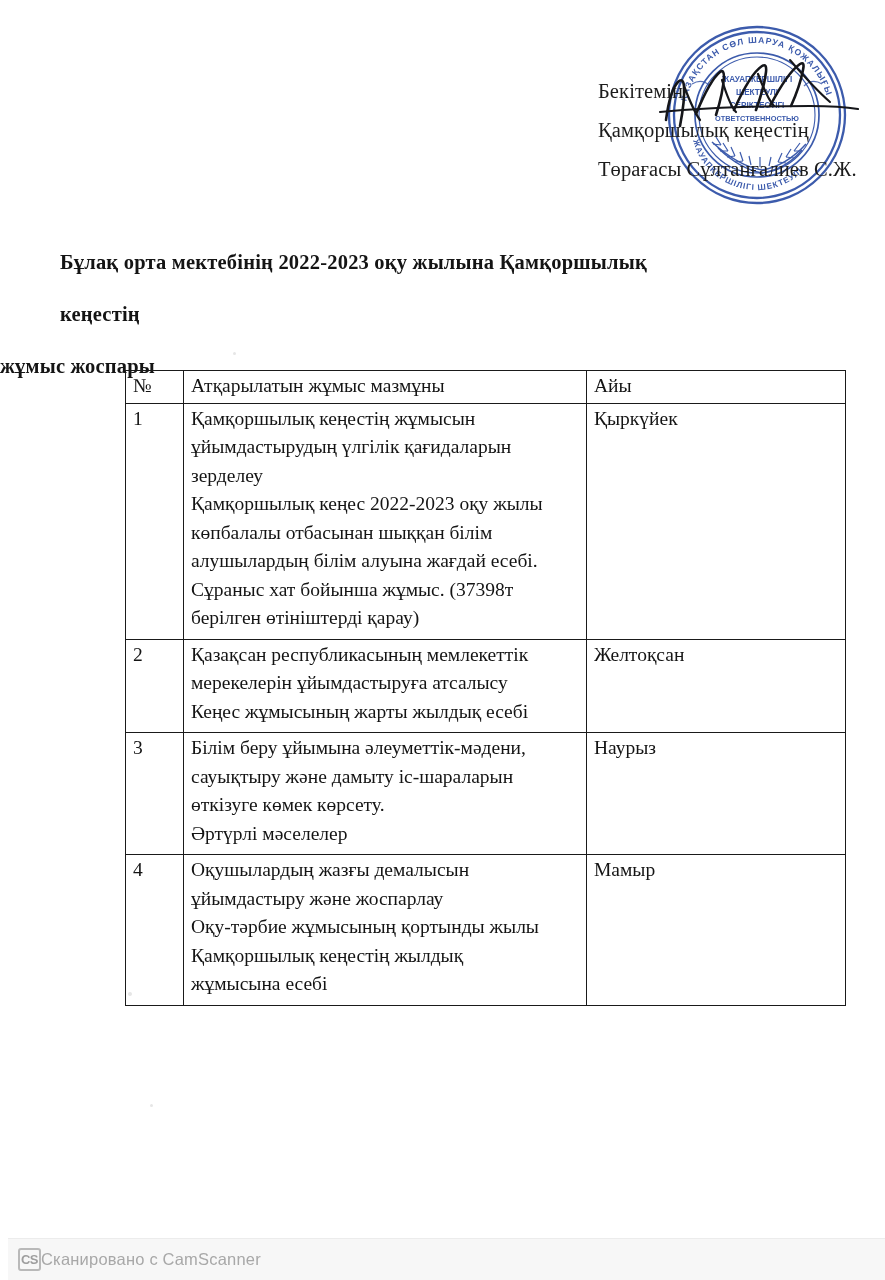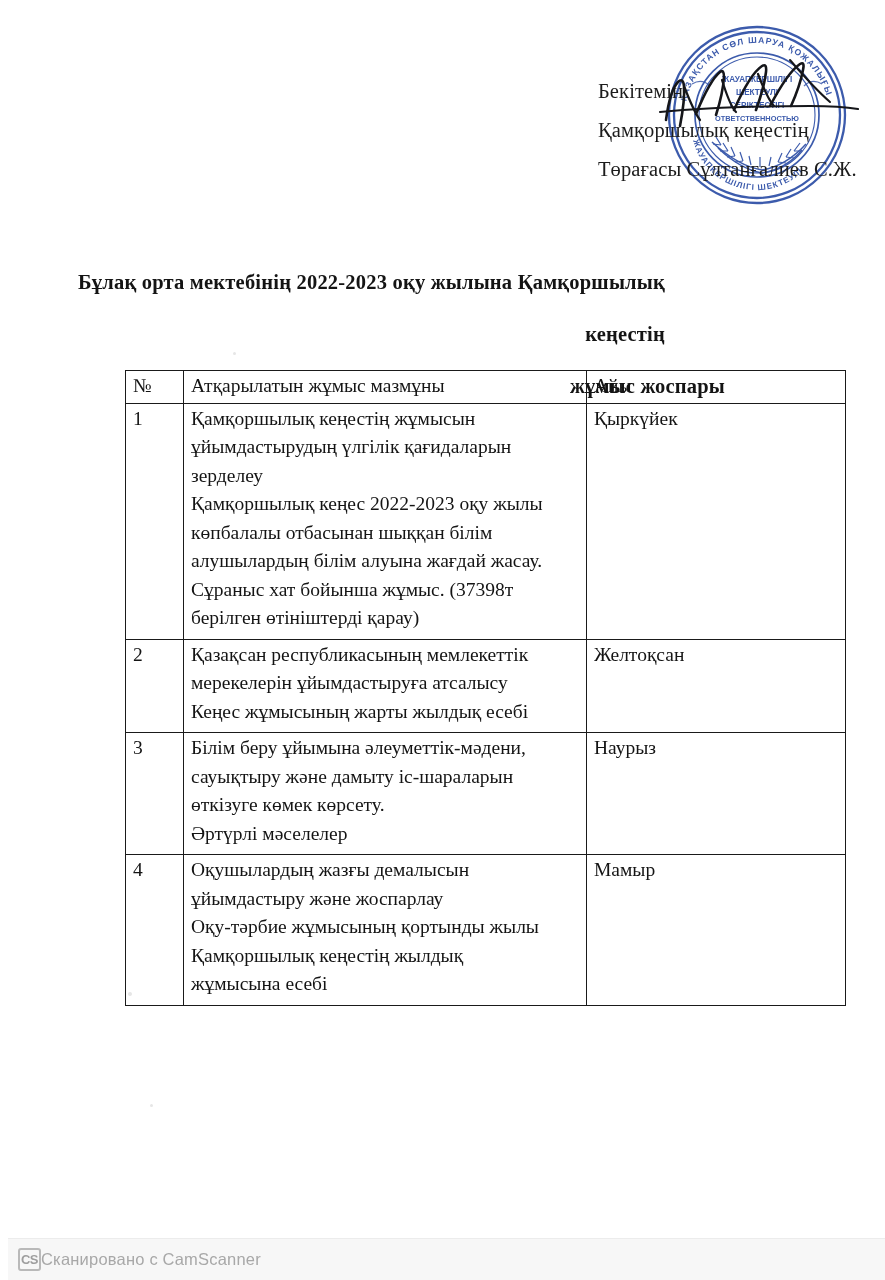--- a/index.html
+++ b/index.html
@@ -55,23 +55,23 @@
     width: 250px;
     height: 130px;
     z-index: 5;
     pointer-events: none;
   }
 
   
   .doc-title {
     position: absolute;
     left: 0;
-    top: 256px;
+    top: 236px;
     width: 725px;
-    text-align: right;
+    text-align: left;
     font-weight: bold;
     font-size: 20.5px;
     line-height: 52px;
     color: #141414;
     letter-spacing: 0.2px;
   }
   .doc-title .t-line1 { display: block; padding: 0 60px; }
   .doc-title .t-line2 { display: block; }
 
   
@@ -239,21 +239,21 @@
     </thead>
     <tbody>
       <tr>
         <td>1</td>
         <td class="task-cell h-row1">
           <span class="task-line">Қамқоршылық кеңестің жұмысын</span>
           <span class="task-line">ұйымдастырудың үлгілік қағидаларын</span>
           <span class="task-line">зерделеу</span>
           <span class="task-line">Қамқоршылық  кеңес 2022-2023 оқу жылы</span>
           <span class="task-line">көпбалалы отбасынан шыққан білім</span>
-          <span class="task-line">алушылардың білім алуына жағдай жасау.</span>
+          <span class="task-line">алушылардың білім алуына жағдай есебі.</span>
           <span class="task-line">Сұраныс хат бойынша жұмыс. (37398т</span>
           <span class="task-line">берілген өтініштерді қарау)</span>
         </td>
         <td>Қыркүйек</td>
       </tr>
       <tr>
         <td>2</td>
         <td class="task-cell h-row2">
           <span class="task-line">Қазақсан  республикасының мемлекеттік</span>
           <span class="task-line">мерекелерін ұйымдастыруға атсалысу</span>

